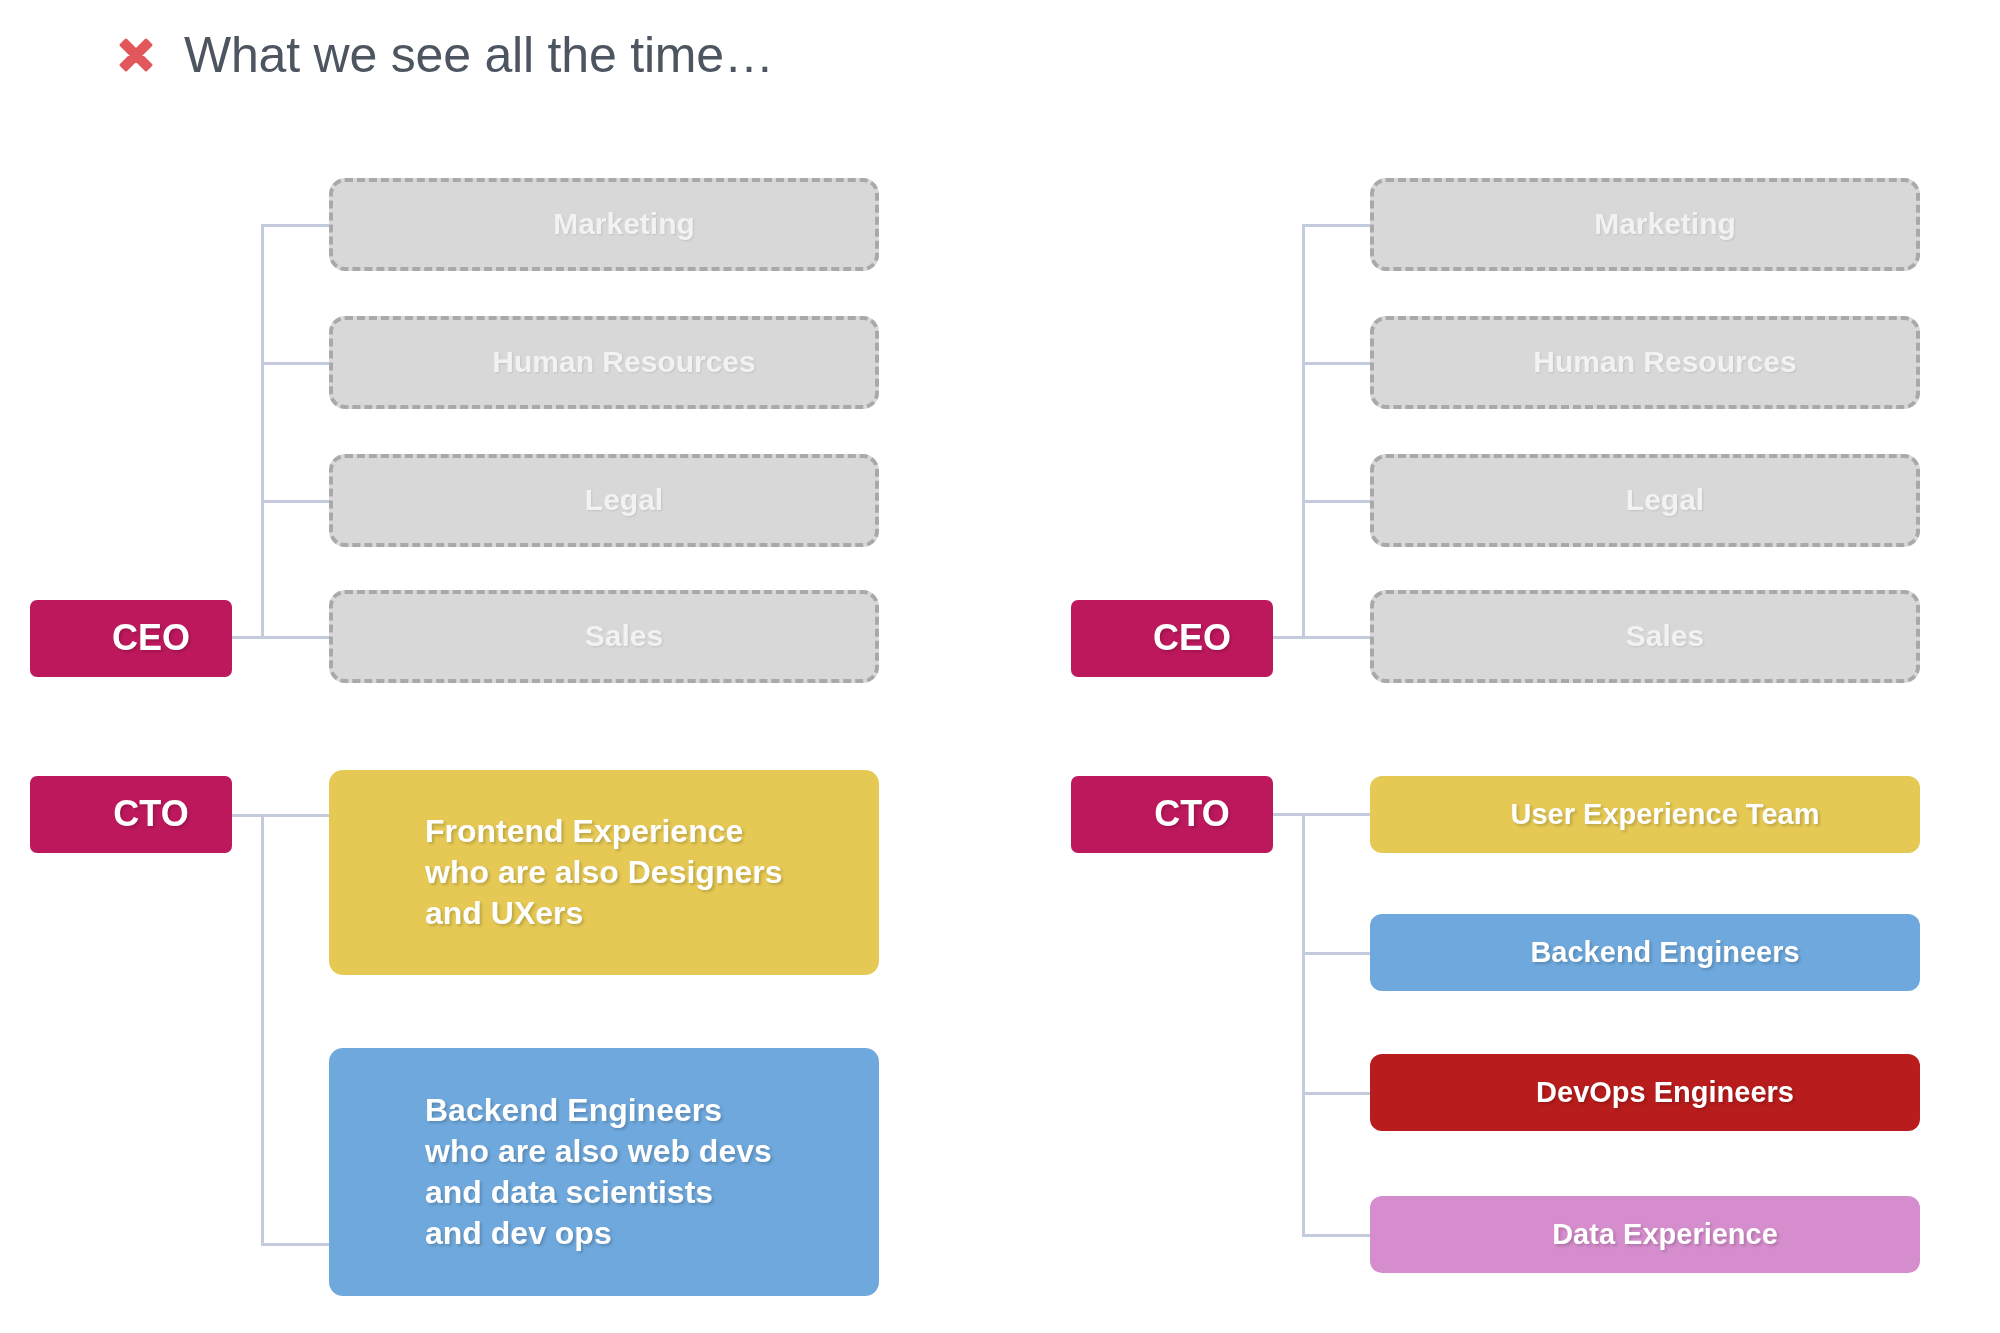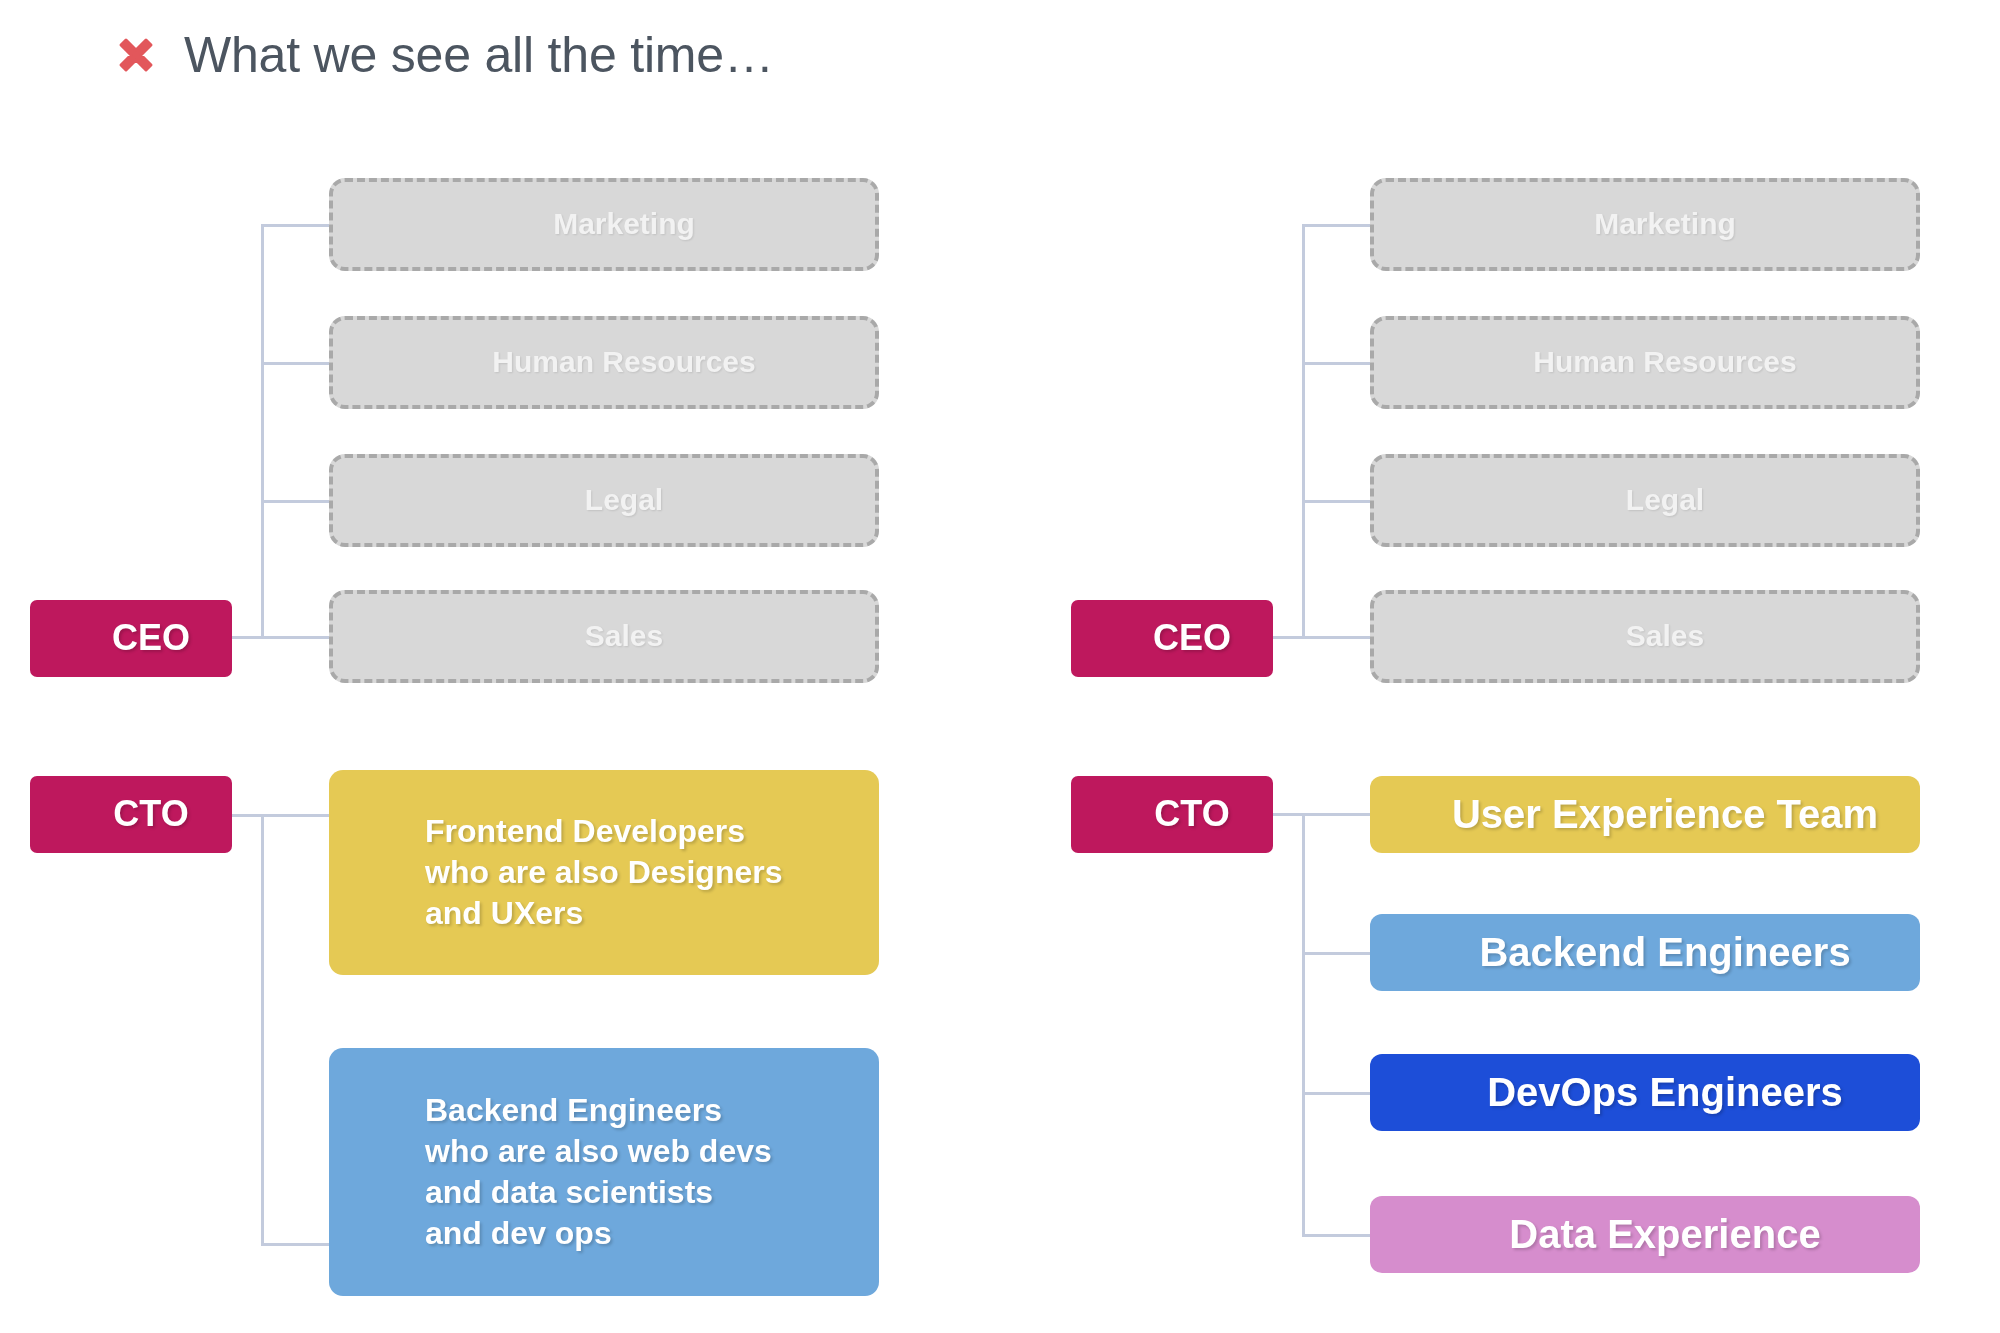--- a/index.html
+++ b/index.html
@@ -80,21 +80,21 @@
 
   .node.wide-multiline {
     font-size: 32px;
     padding-left: 96px;
     padding-right: 24px;
     white-space: pre-line;
     border-radius: 14px;
   }
 
   .node.pill {
-    font-size: 40px;
+    font-size: 29px;
     border-radius: 12px;
   }
 </style>
 </head>
 <body>
 
 <div class="canvas">
 
   <div class="col-header left">
     <svg class="hdr-icon" viewBox="0 0 52 52">
@@ -128,21 +128,21 @@
 
   <div class="conn h" style="left:232px; top:814px; width:97px;"></div>
   <div class="conn v" style="left:261px; top:814px; height:432px;"></div>
   <div class="conn h" style="left:261px; top:1243px; width:68px;"></div>
 
   <div class="node role center" style="left:30px; top:776px; width:202px; height:77px;">
     <span>CTO</span>
   </div>
 
   <div class="node wide-multiline lead" style="left:329px; top:770px; width:550px; height:205px; background:#e5c954;">
-    <span>Frontend Developers
+    <span>Frontend Experience
 who are also Designers
 and UXers</span>
   </div>
   <div class="node wide-multiline lead" style="left:329px; top:1048px; width:550px; height:248px; background:#6ea8dc;">
     <span>Backend Engineers
 who are also web devs
 and data scientists
 and dev ops</span>
   </div>
 
@@ -179,20 +179,20 @@
   <div class="node role center" style="left:1071px; top:776px; width:202px; height:77px;">
     <span>CTO</span>
   </div>
 
   <div class="node pill center" style="left:1370px; top:776px; width:550px; height:77px; background:#e5c954;">
     <span>User Experience Team</span>
   </div>
   <div class="node pill center" style="left:1370px; top:914px; width:550px; height:77px; background:#6ea8dc;">
     <span>Backend Engineers</span>
   </div>
-  <div class="node pill center" style="left:1370px; top:1054px; width:550px; height:77px; background:#1d4ed8;">
+  <div class="node pill center" style="left:1370px; top:1054px; width:550px; height:77px; background:#b91c1c;">
     <span>DevOps Engineers</span>
   </div>
   <div class="node pill center" style="left:1370px; top:1196px; width:550px; height:77px; background:#d68dcd;">
     <span>Data Experience</span>
   </div>
 
 </div>
 
 </body></html>

